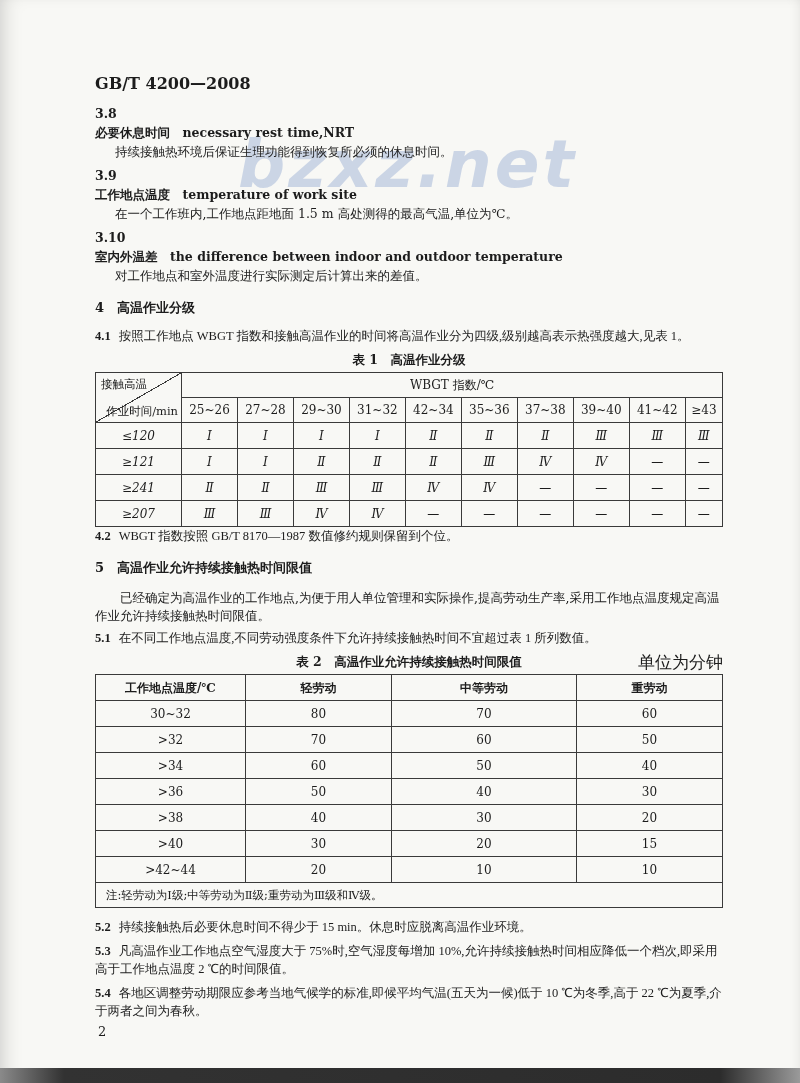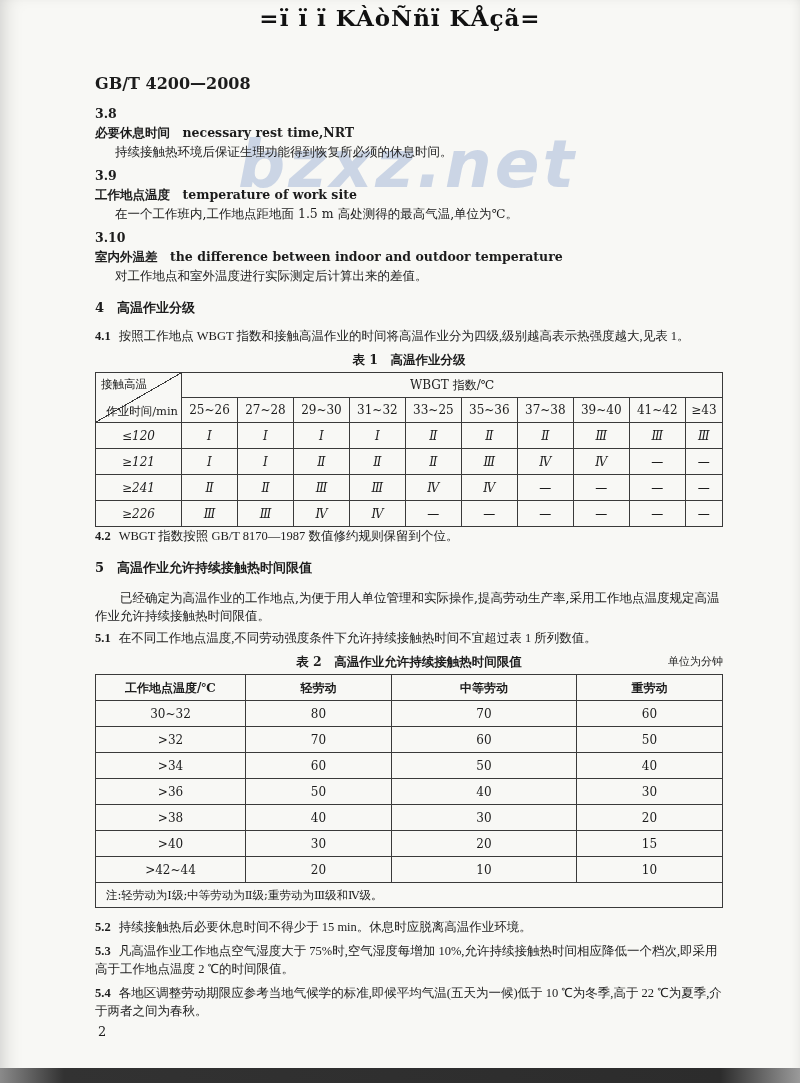--- a/index.html
+++ b/index.html
@@ -17,21 +17,21 @@
   .doc-code{font-weight:bold;font-size:16px;margin-bottom:12px;}
   .clause-num{font-weight:bold;margin-top:6px;margin-bottom:1px;}
   .clause-term{font-weight:bold;margin-bottom:1px;}
   .clause-body{margin-left:20px;margin-bottom:4px;}
   .sec-heading{font-weight:bold;font-size:13px;margin-top:14px;margin-bottom:10px;}
   .sec-heading2{font-weight:bold;font-size:13px;margin-top:14px;margin-bottom:12px;}
   .num-para{margin-bottom:6px;font-family:Liberation Serif, serif;}
   .num-para b{font-weight:bold;margin-right:8px;}
   .intro-para{text-indent:2em;margin-bottom:4px;}
   .tbl-caption{text-align:center;font-weight:bold;margin-bottom:3px;position:relative;}
-  .t2-unit{position:absolute;right:0;bottom:0;font-weight:normal;font-size:11px;}
+  .t2-unit{position:absolute;right:0;bottom:0;font-weight:normal;font-size:17px;}
   table{width:100%;border-collapse:collapse;text-align:center;font-size:12px;border:1.5px solid #333;}
   th,td{border:1px solid #3a3a3a;padding:3px 2px;font-weight:normal;}
   .t1{}
   .t1 tbody td{height:26px;font-style:italic;}
   .corner{position:relative;width:86px;height:40px;padding:0;font-size:11.5px;}
   .corner .diag{position:absolute;inset:0;
         background:linear-gradient(to bottom right,transparent 49.4%,#3a3a3a 49.4%,#3a3a3a 50.6%,transparent 50.6%);}
   .corner .ctop{position:absolute;top:2px;left:5px;}
   .corner .cbot{position:absolute;bottom:2px;right:3px;}
   .t2{margin-bottom:10px;}
@@ -41,21 +41,20 @@
   .t2 .note-cell{text-align:left;font-size:11.5px;padding:3px 10px;}
   .page-num{position:absolute;left:98px;bottom:44px;z-index:2;font-size:13px;}
   .bottom-bar{position:absolute;left:0;bottom:0;width:100%;height:15px;z-index:3;
         background:linear-gradient(to right,#8a8a8a,#323232 8%,#2c2c2c 90%,#9a9a9a);}
 </style>
 </head>
 <body>
 
 <div class="page">
 
-  <div class="top-garble">=ï ï ï KÀòÑñï KÅçã=</div>
 
   <div class="watermark">bzxz.net</div>
 
   <div class="content">
 
     <div class="doc-code">GB/T 4200—2008</div>
 
     <div class="clause">
       <div class="clause-num">3.8</div>
       <div class="clause-term">必要休息时间　necessary rest time,NRT</div>
@@ -88,21 +87,21 @@
             <span class="ctop">接触高温</span>
             <span class="cbot">作业时间/min</span>
           </th>
           <th colspan="10">WBGT 指数/℃</th>
         </tr>
         <tr>
             <th>25~26</th>
             <th>27~28</th>
             <th>29~30</th>
             <th>31~32</th>
-            <th>33~25</th>
+            <th>42~34</th>
             <th>35~36</th>
             <th>37~38</th>
             <th>39~40</th>
             <th>41~42</th>
             <th>≥43</th>
           </tr>
       </thead>
       <tbody>
           <tr>
             <td>≤120</td>
@@ -137,21 +136,21 @@
             <td>Ⅲ</td>
             <td>Ⅲ</td>
             <td>Ⅳ</td>
             <td>Ⅳ</td>
             <td>—</td>
             <td>—</td>
             <td>—</td>
             <td>—</td>
           </tr>
           <tr>
-            <td>≥226</td>
+            <td>≥207</td>
             <td>Ⅲ</td>
             <td>Ⅲ</td>
             <td>Ⅳ</td>
             <td>Ⅳ</td>
             <td>—</td>
             <td>—</td>
             <td>—</td>
             <td>—</td>
             <td>—</td>
             <td>—</td>

